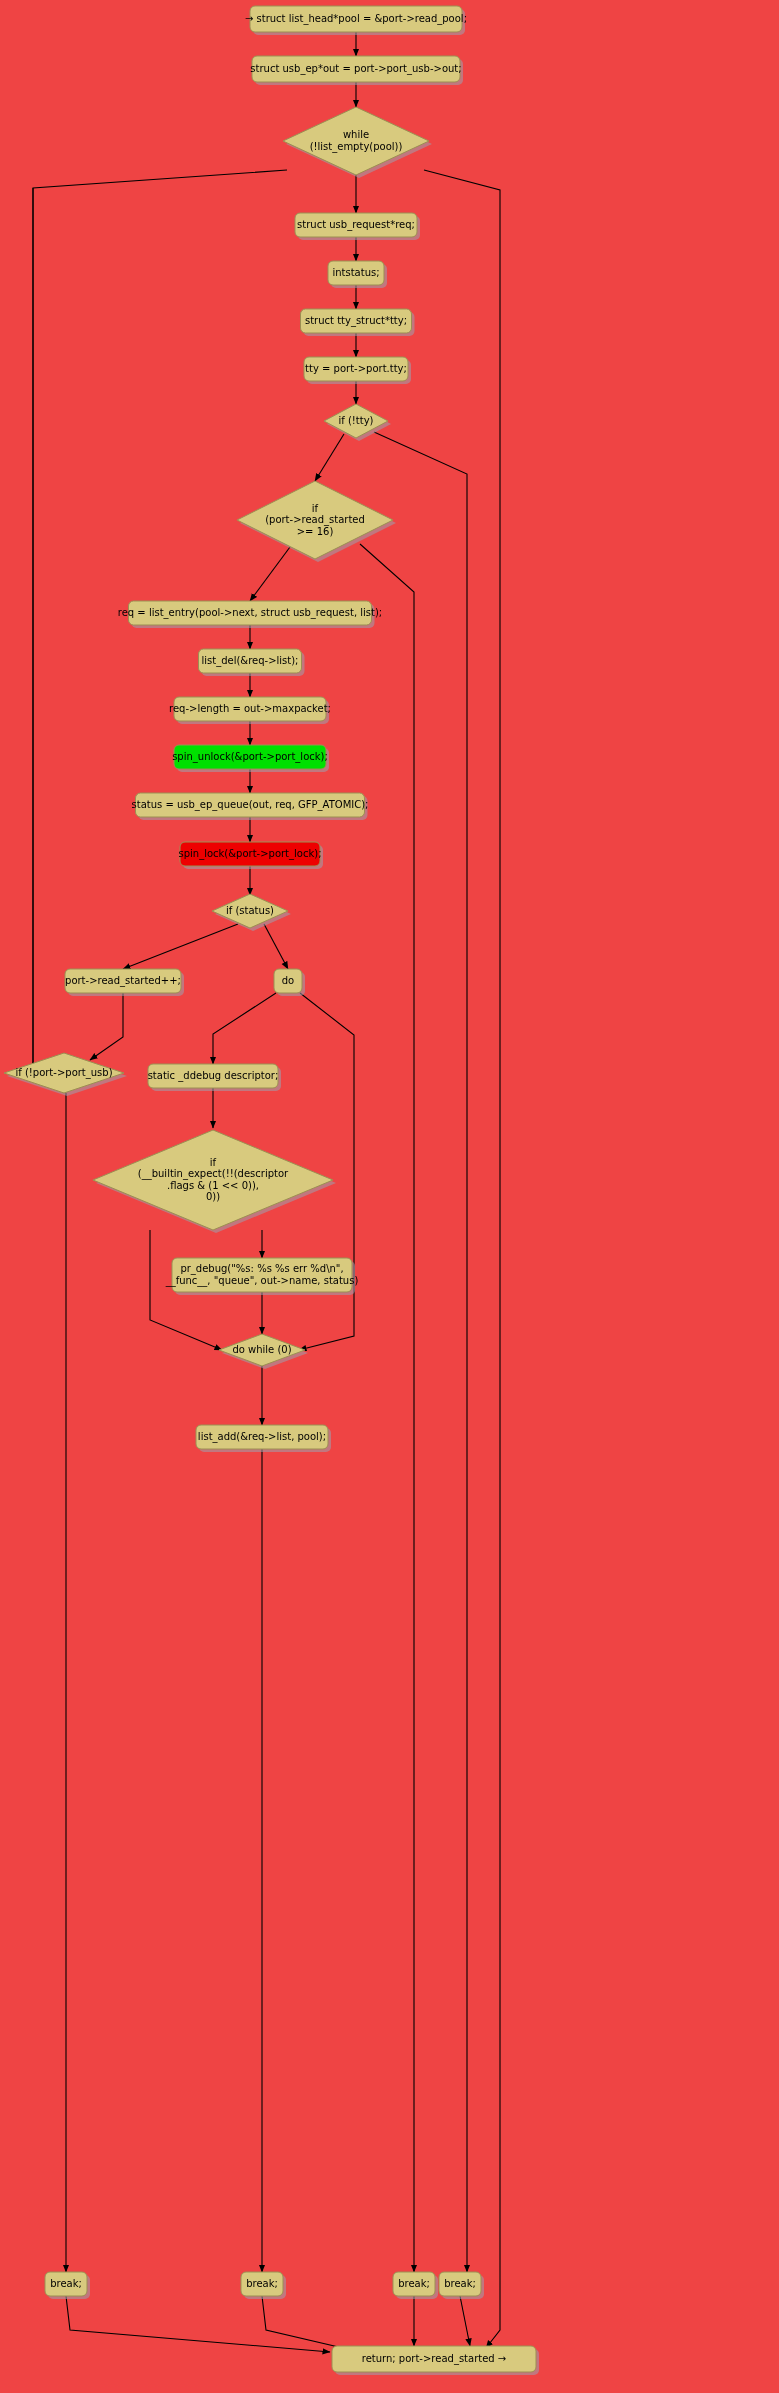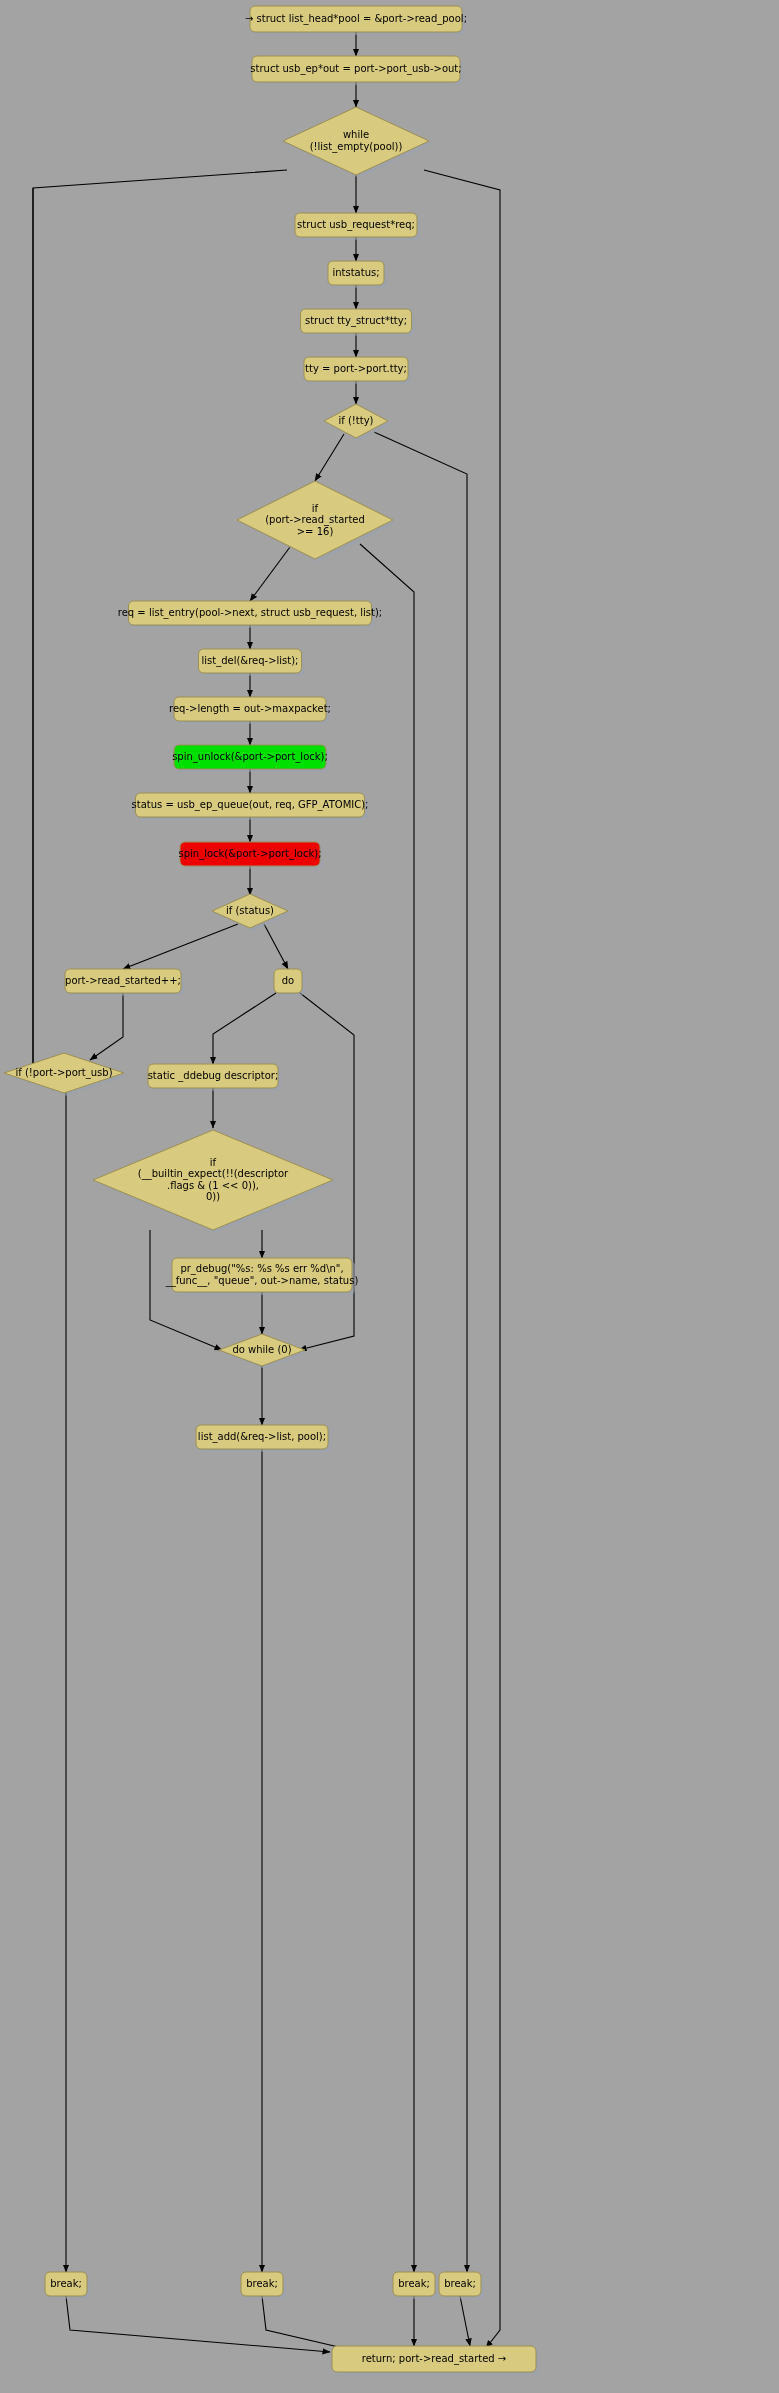--- a/index.html
+++ b/index.html
@@ -7,21 +7,21 @@
     padding: 0;
     background: #ffffff;
   }
   body {
     font-family: "DejaVu Sans", sans-serif;
   }
   #flow-root {
     position: relative;
     width: 779px;
     height: 2393px;
-    background: #a3a3a3;
+    background: #ef4444;
     overflow: hidden;
   }
   svg.flow-svg {
     position: absolute;
     left: 0;
     top: 0;
     width: 779px;
     height: 2393px;
   }
   .node-text {

